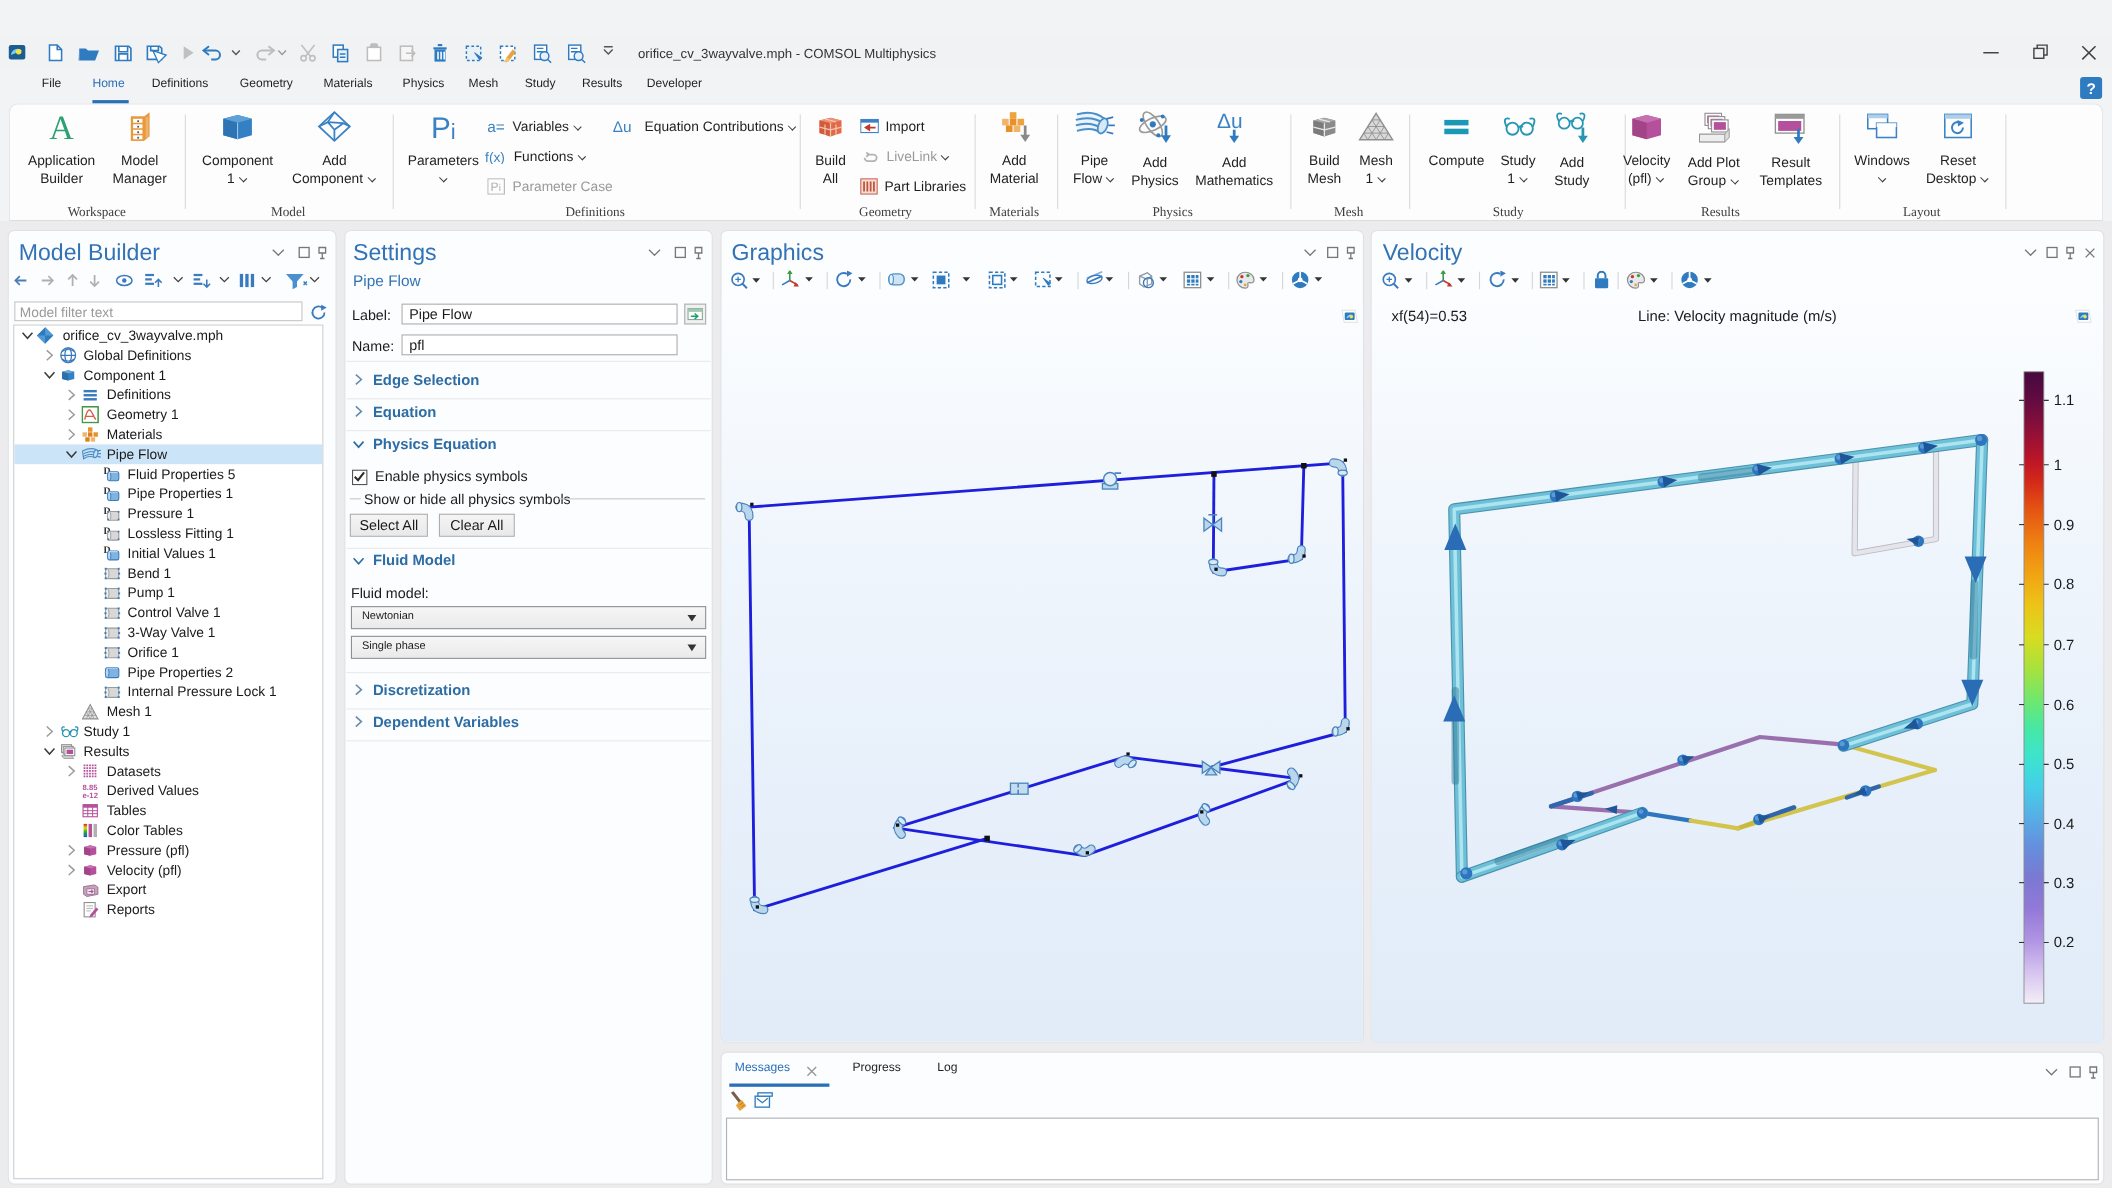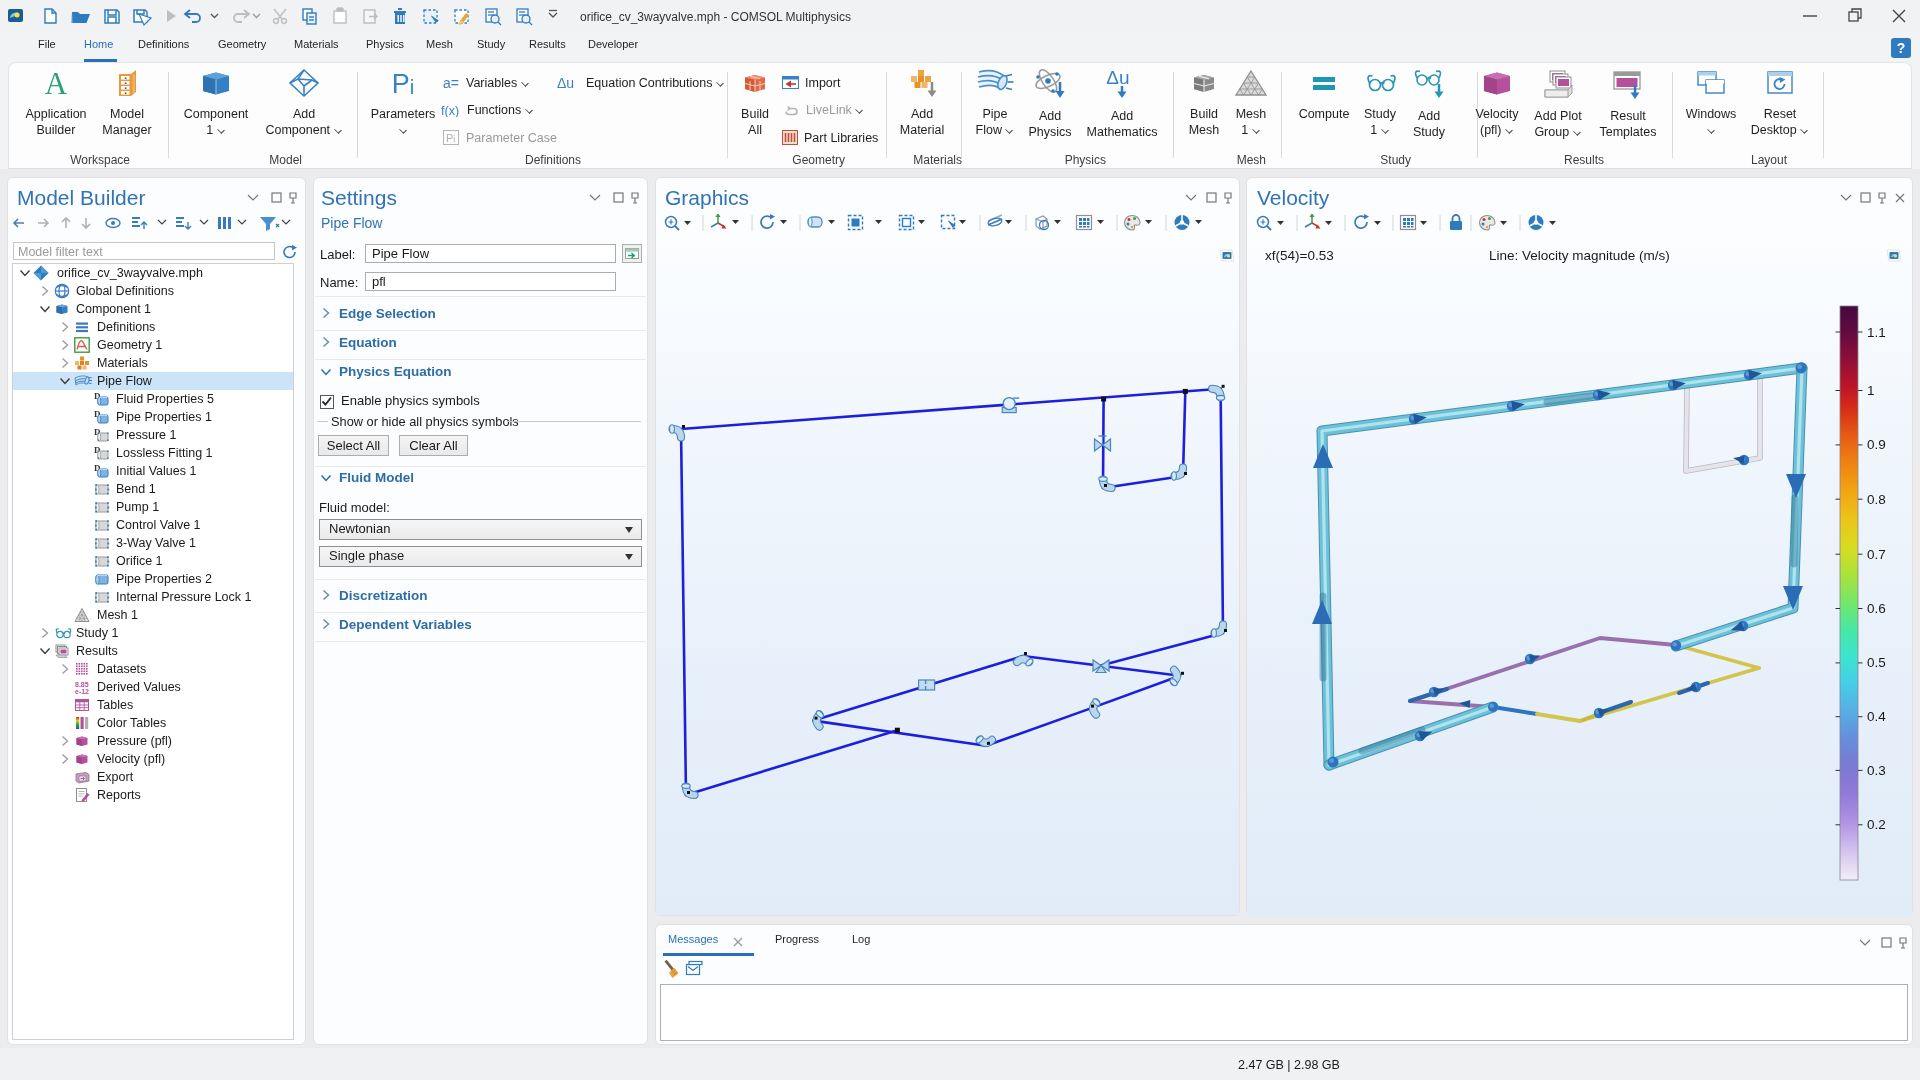--- a/index.html
+++ b/index.html
@@ -1,50 +1,50 @@
 <!DOCTYPE html>
 <html><head>
 <meta charset="utf-8">
 <style>
 * { margin:0; padding:0; box-sizing:border-box; }
 html,body { width:1920px; height:1080px; font-family:"Liberation Sans", sans-serif; background:#f2f3f5; overflow:hidden; }
 .abs { position:absolute; }
-#stage { position:relative; width:1920px; height:1044px; }
+#stage { position:relative; width:1920px; height:1044px;margin-top:32px; }
 
 #titlebar { left:0; top:0; width:1920px; height:32px; background:#f1f2f4; }
 #titletext { left:580px; top:10px; font-size:12px; color:#333; }
 #menubar { left:0; top:32px; width:1920px; height:30px; }
 .menu { position:absolute; top:6px; font-size:11px; color:#1f1f1f; }
 .menu.active { color:#2a70b8; }
 #homeline { left:84px; top:59px; width:33px; height:3px; background:#2a70b8; }
 
 #ribbon { left:8px; top:62px; width:1904px; height:107px; background:#fdfdfe; border-radius:8px 8px 0 0; border:1px solid #e4e5e7; border-bottom:1px solid #dcdddf; }
 .rsep { position:absolute; top:72px; width:1px; height:86px; background:#d9dadc; }
-.rlabel { position:absolute; top:153px; font-size:12px; color:#3d3d3d; text-align:right; }
+.rlabel { position:absolute; top:153px; font-size:12px; color:#3d3d3d; text-align:center;font-family:Liberation Serif, serif; }
 .rbig { position:absolute; top:68px; text-align:center; font-size:12.5px; color:#1f1f1f; line-height:16px; }
 .rbig .ric { display:block; margin:0 auto 4px auto; }
 .rsmall { position:absolute; font-size:12.5px; color:#1f1f1f; white-space:nowrap; }
 .rsmall svg { vertical-align:-3px; margin-right:6px; }
 .gray { color:#9a9a9a; }
 .dd { display:inline-block; width:9px; height:8px; position:relative; } .dd:after { content:""; position:absolute; left:1px; top:1px; width:5px; height:5px; border-right:1.4px solid #3c3c3c; border-bottom:1.4px solid #3c3c3c; transform:rotate(45deg) scale(1,0.8); }
 
 .panel { position:absolute; background:#fcfdfe; border:1px solid #e0e1e3; border-radius:6px; }
 .ptitle { position:absolute; top:9px; font-size:21px; color:#3273b5; }
 
 .trow { position:absolute; left:13px; height:18px; width:281px; font-size:12.5px; color:#1a1a1a; white-space:nowrap; }
 .trow .tchev { position:absolute; top:3px; }
 .trow .ticon { position:absolute; top:1px; }
 .trow .tlabel { position:absolute; top:2px; }
 
 .shead { position:absolute; font-size:13.5px; color:#2e6da4; font-weight:bold; }
 .ssep { position:absolute; left:315px; width:331px; height:1px; background:#e8e9eb; }
 .stext { position:absolute; font-size:13px; color:#1a1a1a; }
 .sinput { position:absolute; border:1px solid #adadad; background:#fff; font-size:13px; color:#1a1a1a; padding-left:6px; line-height:17px; }
 .sbtn { position:absolute; border:1px solid #adadad; background:linear-gradient(#f4f4f4,#e9e9e9); font-size:13px; color:#1a1a1a; text-align:center; line-height:19px; }
-.ssel { position:absolute; border:1px solid #8f8f8f; background:linear-gradient(#f6f6f6,#eaeaea); font-size:13px; color:#1a1a1a; padding-left:9px; line-height:18px; }
+.ssel { position:absolute; border:1px solid #8f8f8f; background:linear-gradient(#f6f6f6,#eaeaea); font-size:10px; color:#1a1a1a; padding-left:9px; line-height:18px; }
 .ssel:after { content:""; position:absolute; right:8px; top:7px; border-left:4.5px solid transparent; border-right:4.5px solid transparent; border-top:6px solid #333; }
 
 .mtab { position:absolute; font-size:11px; color:#1f1f1f; }
 
 #statusbar { left:0px; top:1048px; width:1920px; height:32px; background:#f0f1f3; }
 #stattext { left:1238px; top:1058px; font-size:12.5px; color:#1a1a1a; }
 </style>
 </head>
 <body>
 <div id="stage">

